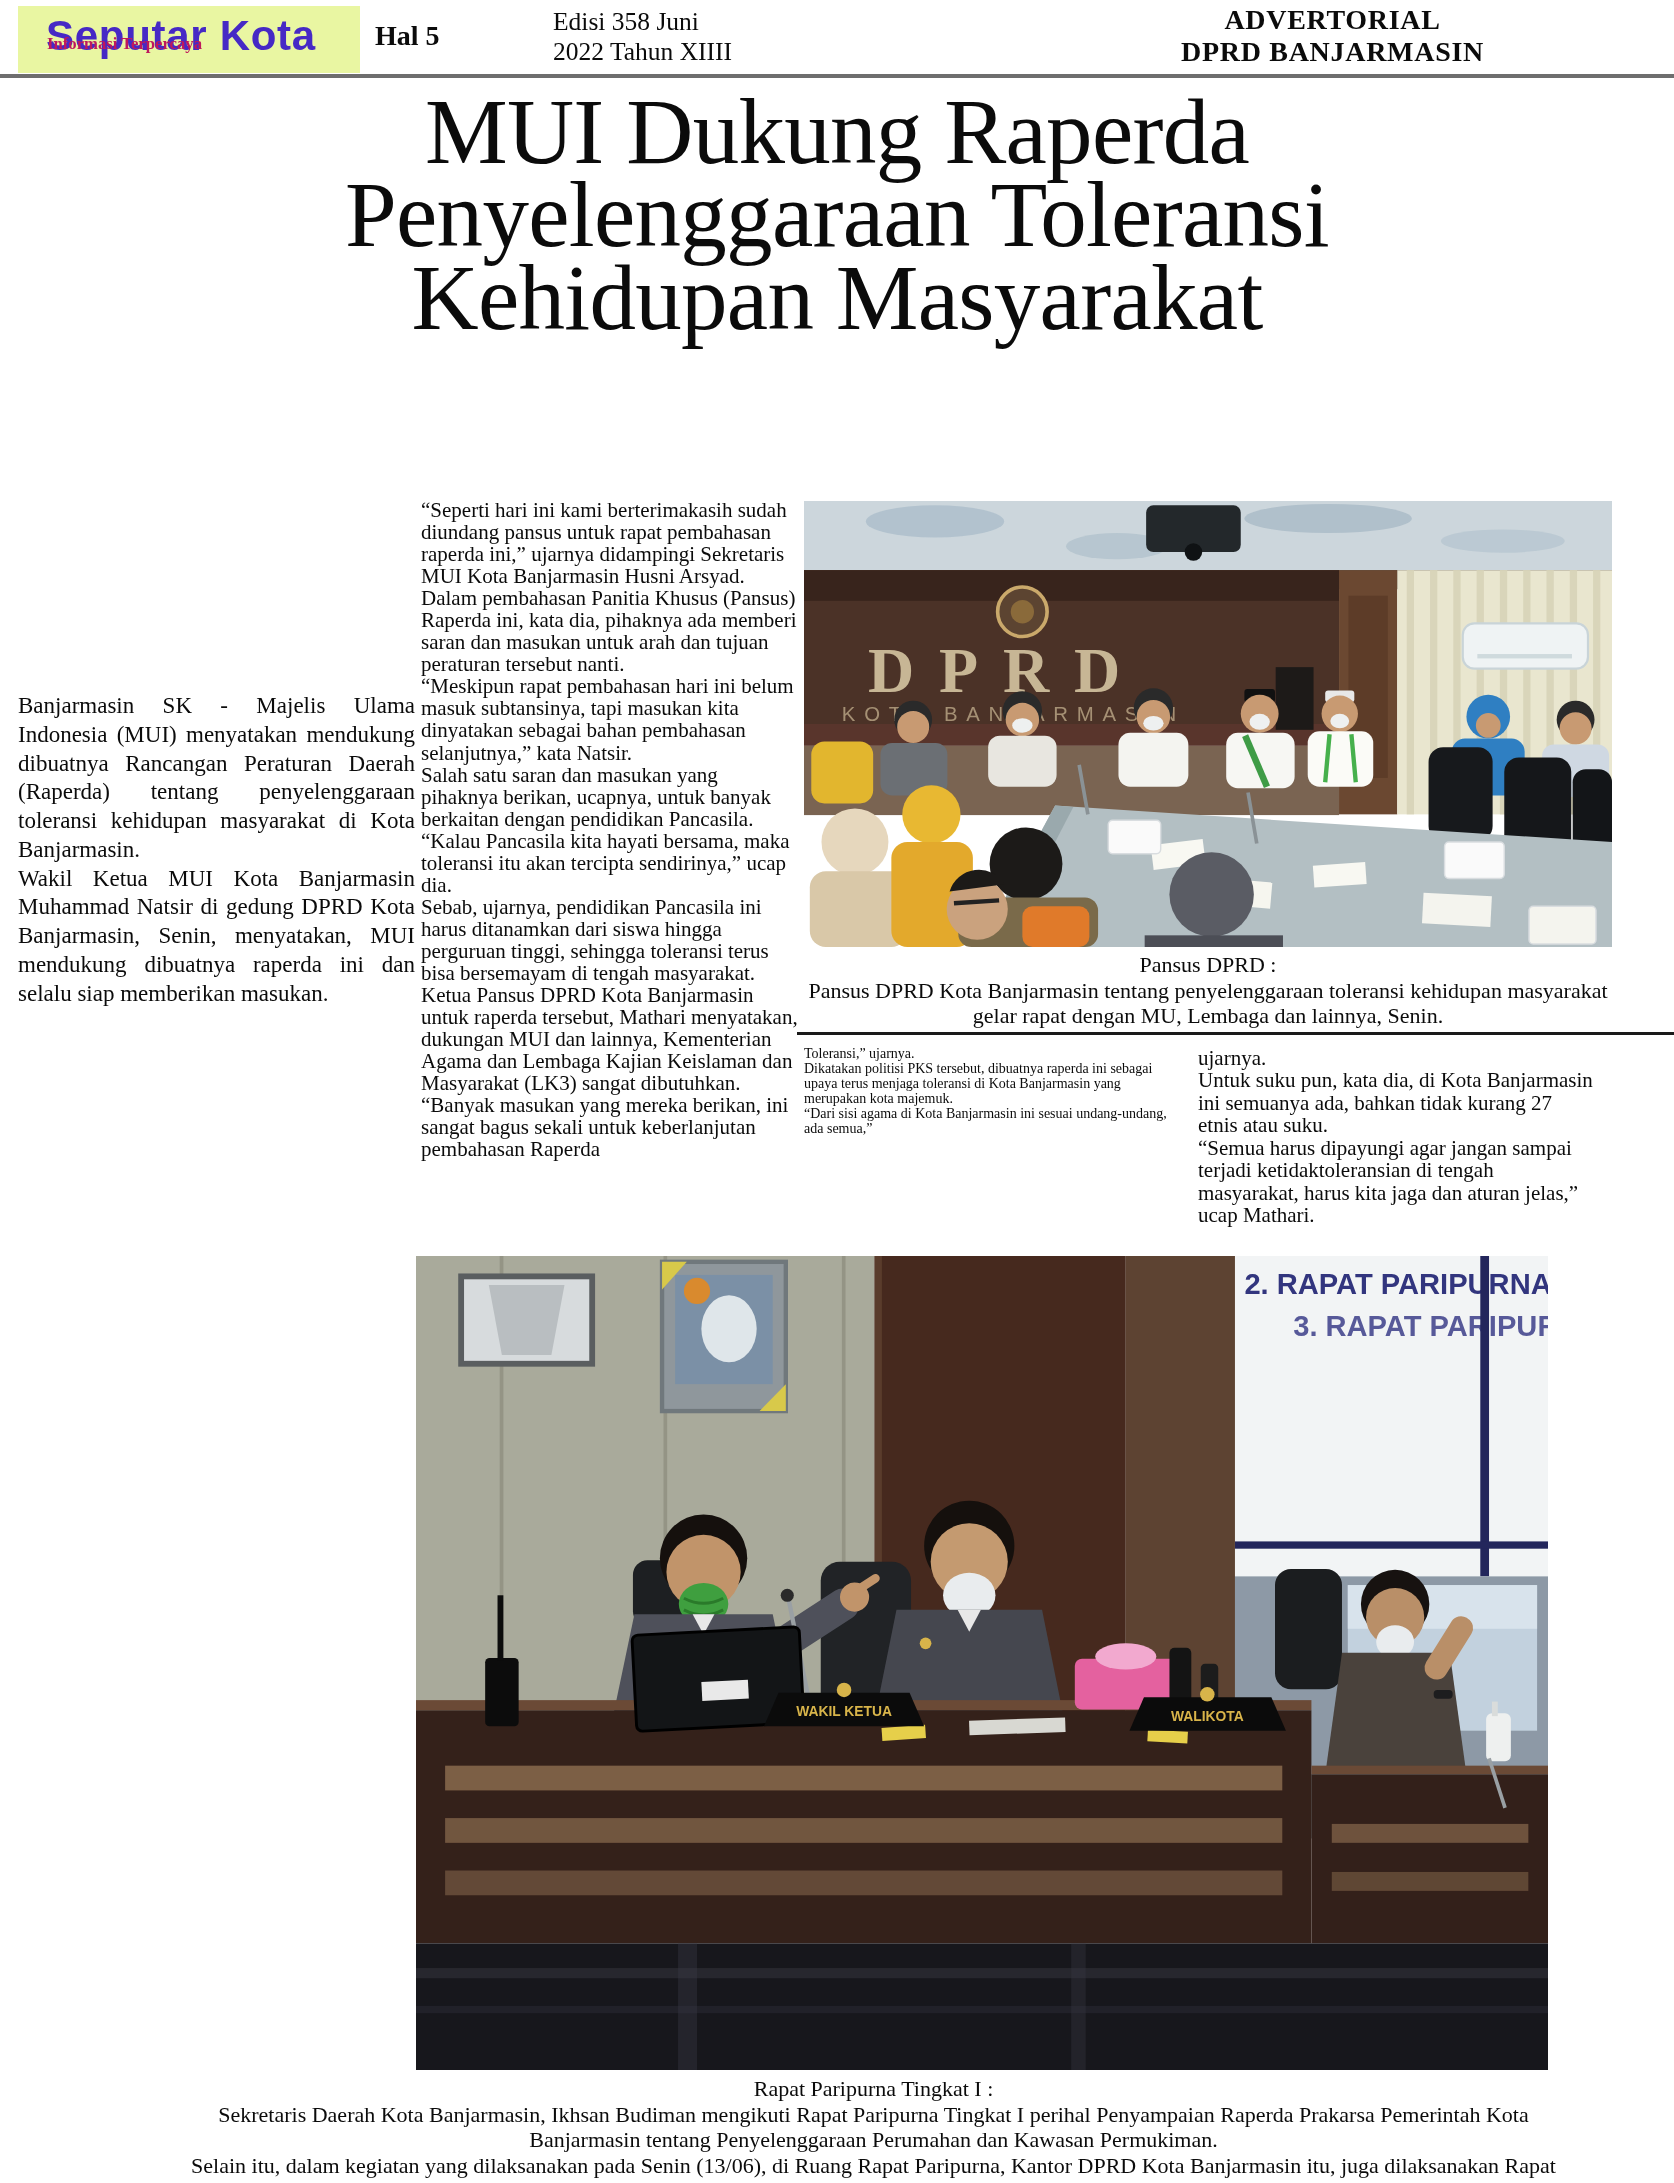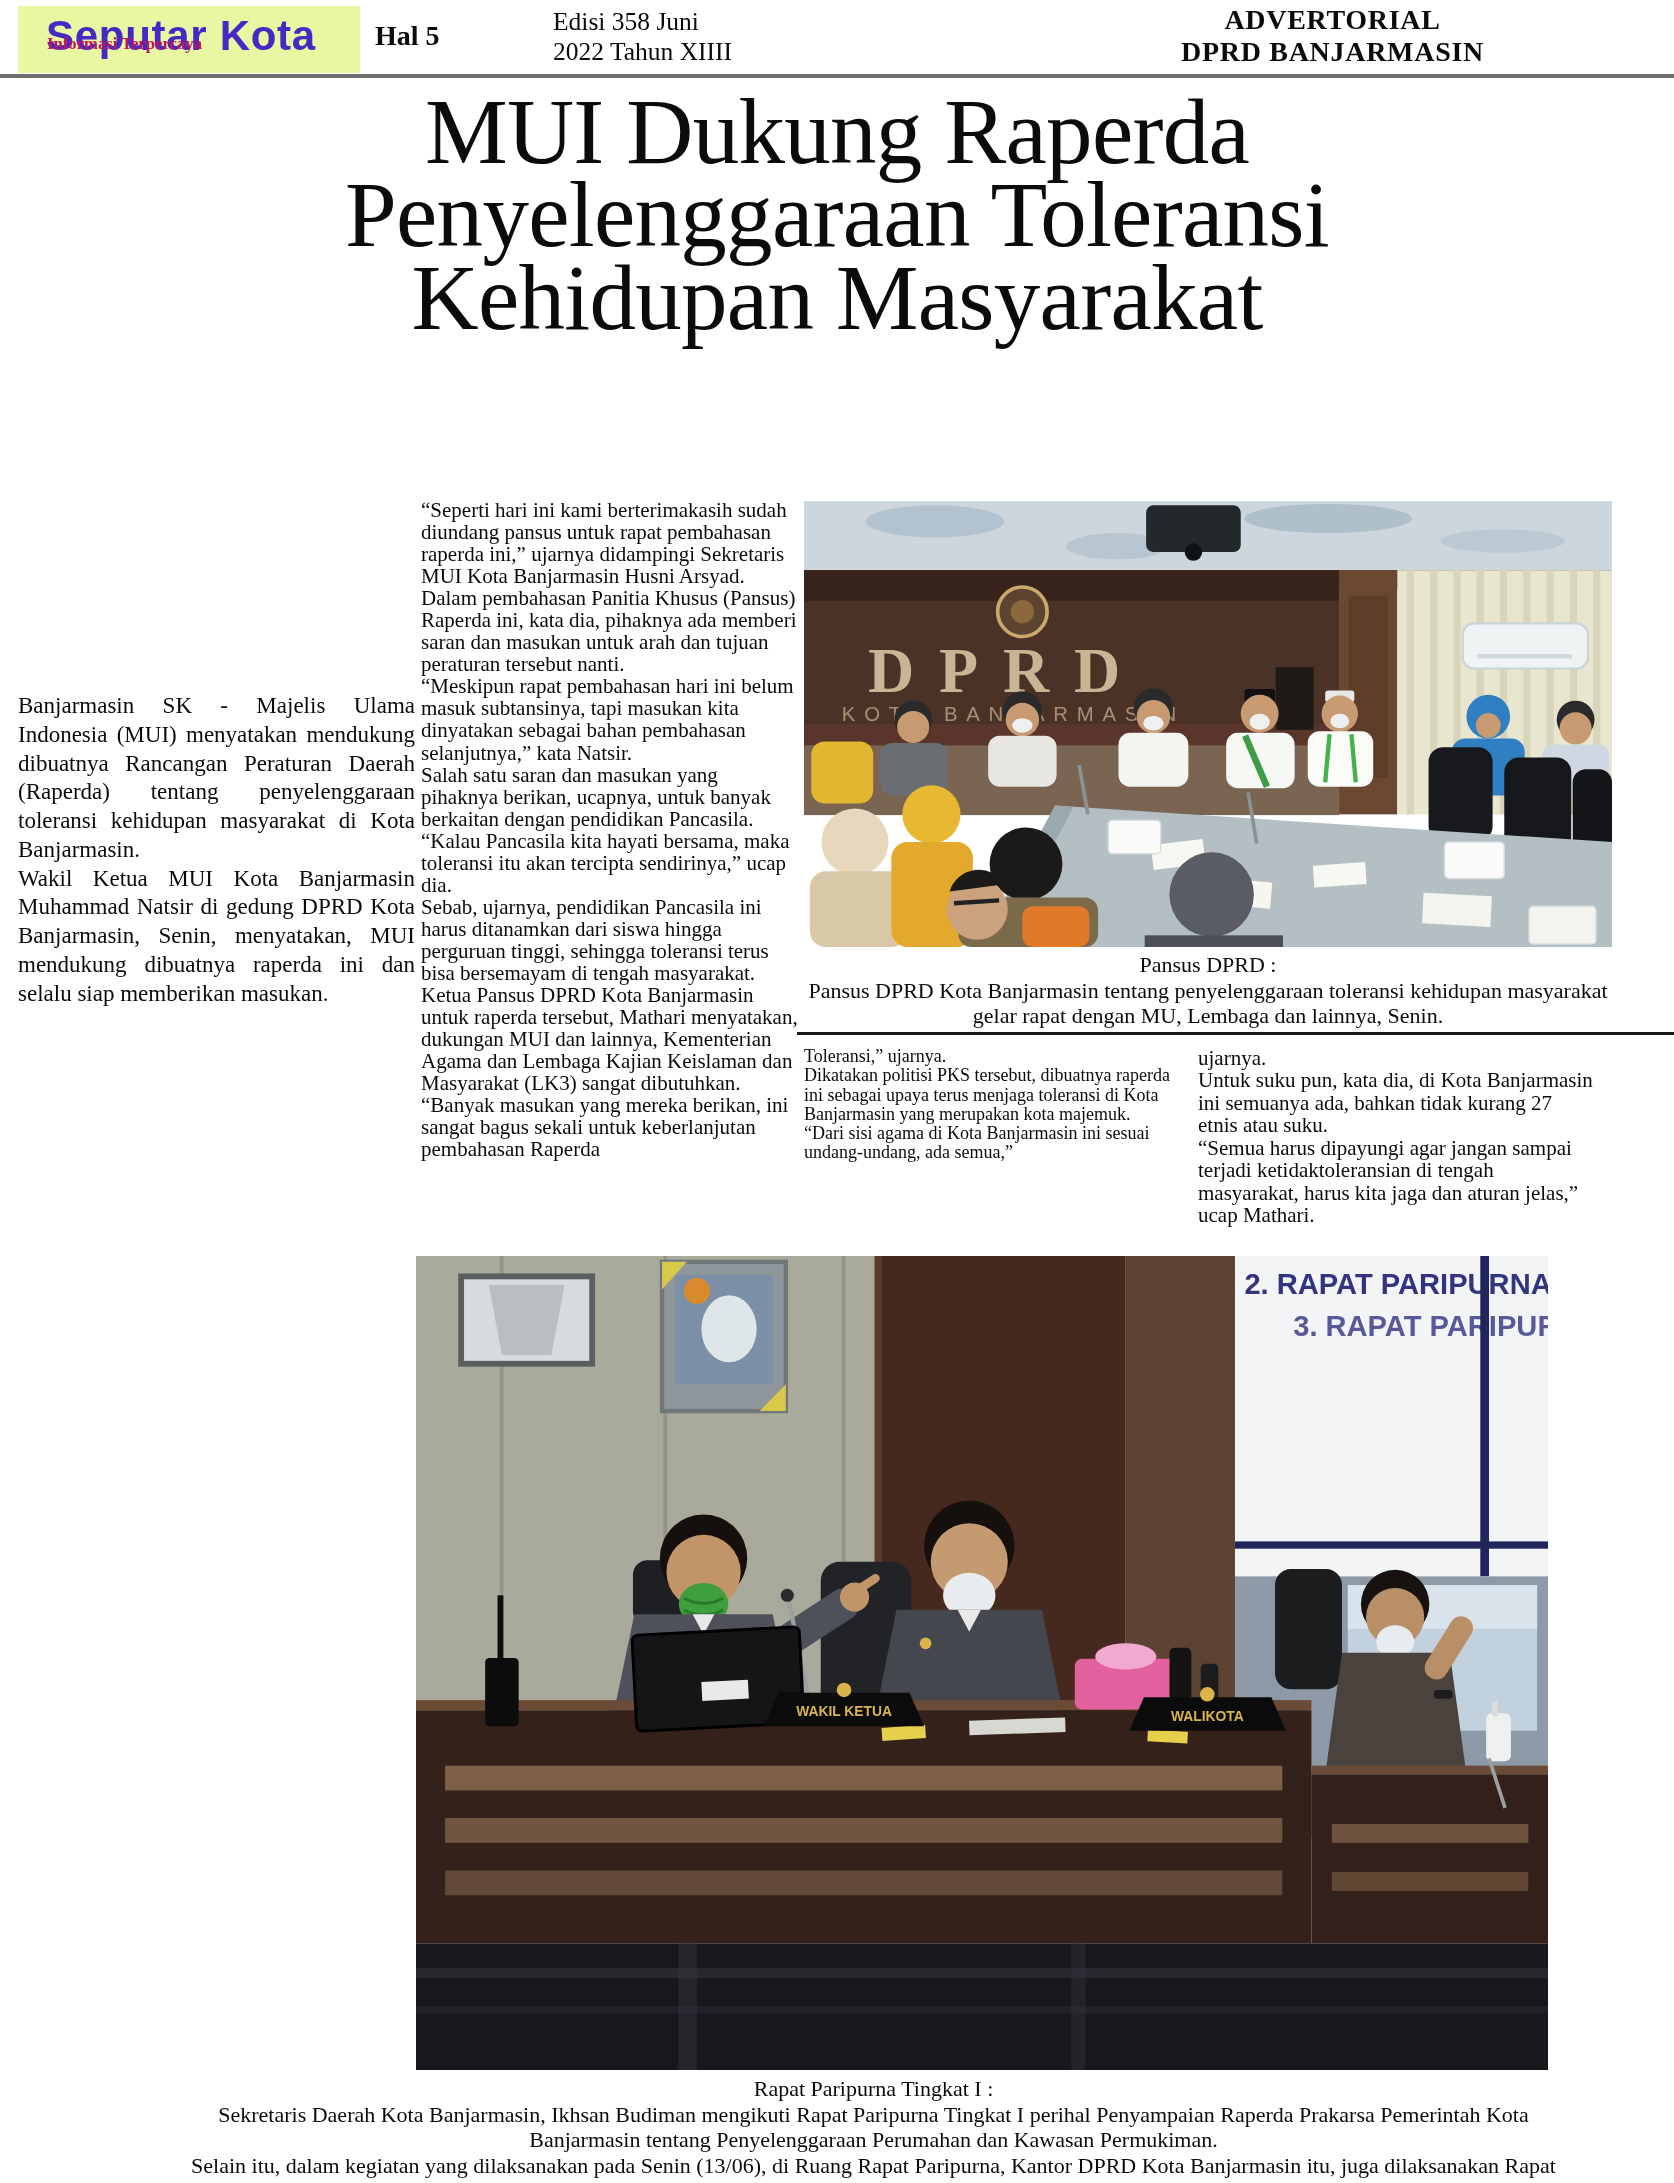--- a/index.html
+++ b/index.html
@@ -16,21 +16,21 @@
                font-weight:bold;font-size:28px;line-height:1.12;letter-spacing:0.7px;}
   .header-rule{position:absolute;left:0;top:74px;width:1674px;height:4.4px;background:#6e6e6e;}
   
   .headline{position:absolute;left:0;top:90px;width:1674px;text-align:center;
             font-size:93px;line-height:83px;font-weight:normal;letter-spacing:-0.7px;margin:0;}
   
   .col{position:absolute;}
   .col p{margin:0;}
   .col1{left:18px;top:692px;width:397px;font-size:23px;line-height:1.25;text-align:justify;}
   .col2{left:421px;top:499px;width:379px;font-size:21px;line-height:1.05;}
-  .col3{left:804px;top:1047px;width:382px;font-size:18px;line-height:1.07;}
+  .col3{left:804px;top:1047px;width:382px;font-size:14px;line-height:1.07;}
   .col4{left:1198px;top:1047px;width:397px;font-size:21px;line-height:1.07;}
   
   .photo1{position:absolute;left:804px;top:501px;width:808px;height:446px;margin:0;overflow:hidden;}
   .photo2{position:absolute;left:416px;top:1256px;width:1132px;height:814px;margin:0;overflow:hidden;}
   .photo1 svg,.photo2 svg{display:block;width:100%;height:100%;}
   
   .caption1{position:absolute;left:804px;top:952px;width:808px;text-align:center;
             font-size:22px;line-height:1.17;}
   .cap-divider{position:absolute;left:797px;top:1032px;width:877px;height:2.9px;background:#1a1a1a;}
   .caption2{position:absolute;left:182px;top:2076px;width:1383px;text-align:center;

